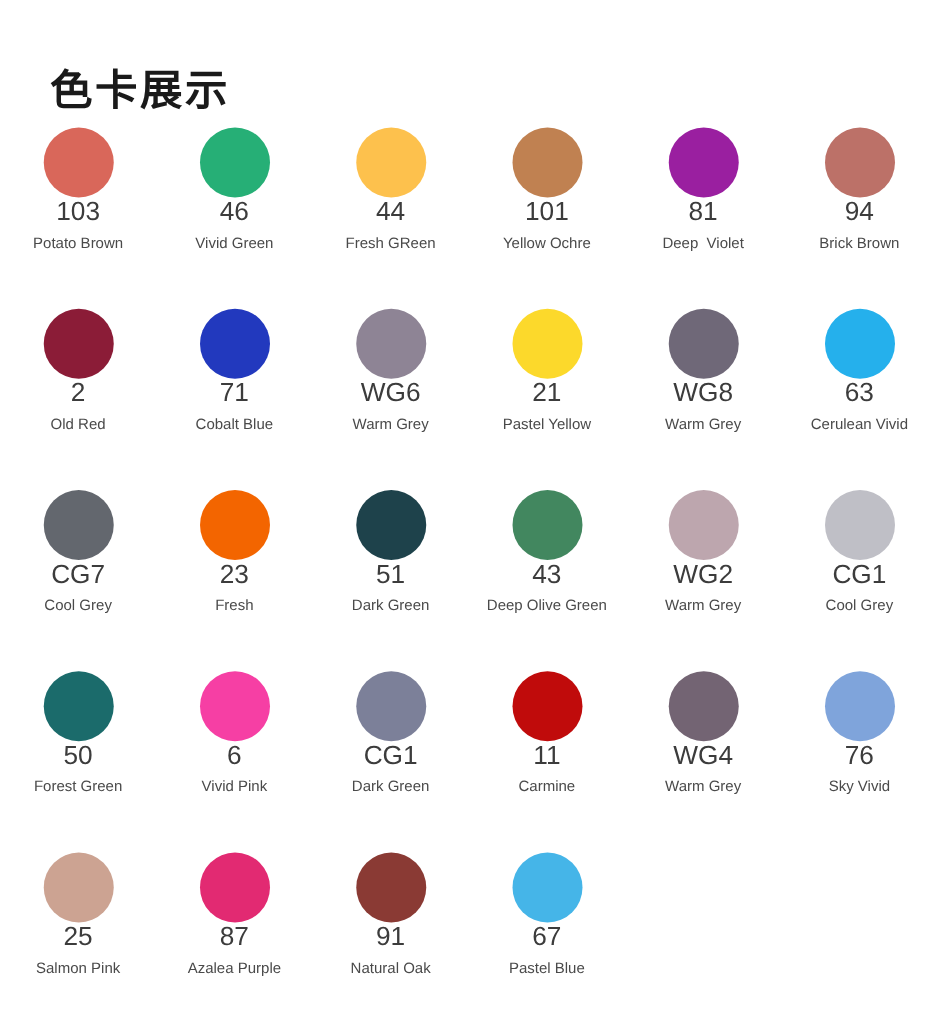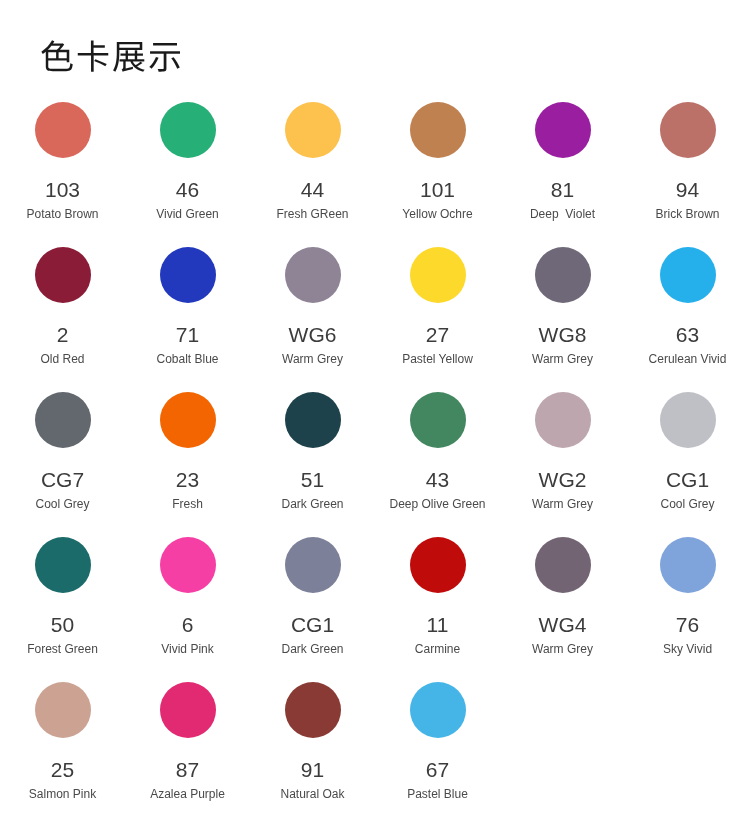--- a/index.html
+++ b/index.html
@@ -20,24 +20,24 @@
     position: relative;
     width: 750px;
     height: 817px;
     background: #ffffff;
     box-sizing: border-box;
   }
 
   .page-title {
     position: absolute;
     left: 40px;
-    top: 12px;
+    top: 28px;
     font-size: 34px;
     line-height: 44px;
-    font-weight: 400;
+    font-weight: 700;
     color: #1a1a1a;
     letter-spacing: 2px;
     white-space: nowrap;
   }
 
   .swatch-grid {
     position: absolute;
     left: 0;
     top: 102px;
     width: 750px;
@@ -55,21 +55,20 @@
   }
 
   .swatch-dot {
     width: 56px;
     height: 56px;
     border-radius: 50%;
     display: block;
   }
 
   .swatch-code {
-    margin-top: 20px;
     font-size: 21px;
     line-height: 24px;
     color: #3c3c3c;
     font-weight: 400;
     text-align: center;
     white-space: nowrap;
   }
 
   .swatch-name {
     margin-top: 5px;
@@ -129,21 +128,21 @@
         <div class="swatch-code">71</div>
         <div class="swatch-name">Cobalt Blue</div>
       </div>
       <div class="swatch-cell">
         <span class="swatch-dot" style="background: rgb(142, 132, 149);"></span>
         <div class="swatch-code">WG6</div>
         <div class="swatch-name">Warm Grey</div>
       </div>
       <div class="swatch-cell">
         <span class="swatch-dot" style="background: rgb(252, 217, 43);"></span>
-        <div class="swatch-code">27</div>
+        <div class="swatch-code">21</div>
         <div class="swatch-name">Pastel Yellow</div>
       </div>
       <div class="swatch-cell">
         <span class="swatch-dot" style="background: rgb(111, 104, 120);"></span>
         <div class="swatch-code">WG8</div>
         <div class="swatch-name">Warm Grey</div>
       </div>
       <div class="swatch-cell">
         <span class="swatch-dot" style="background: rgb(37, 176, 236);"></span>
         <div class="swatch-code">63</div>

